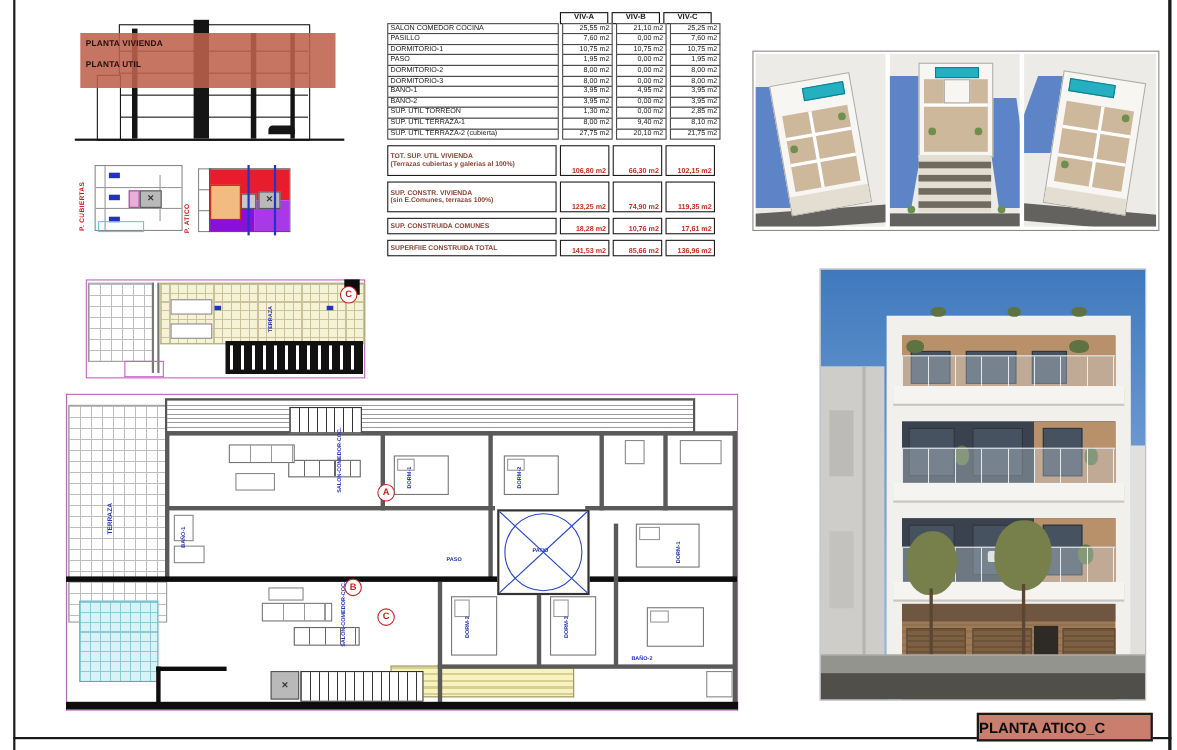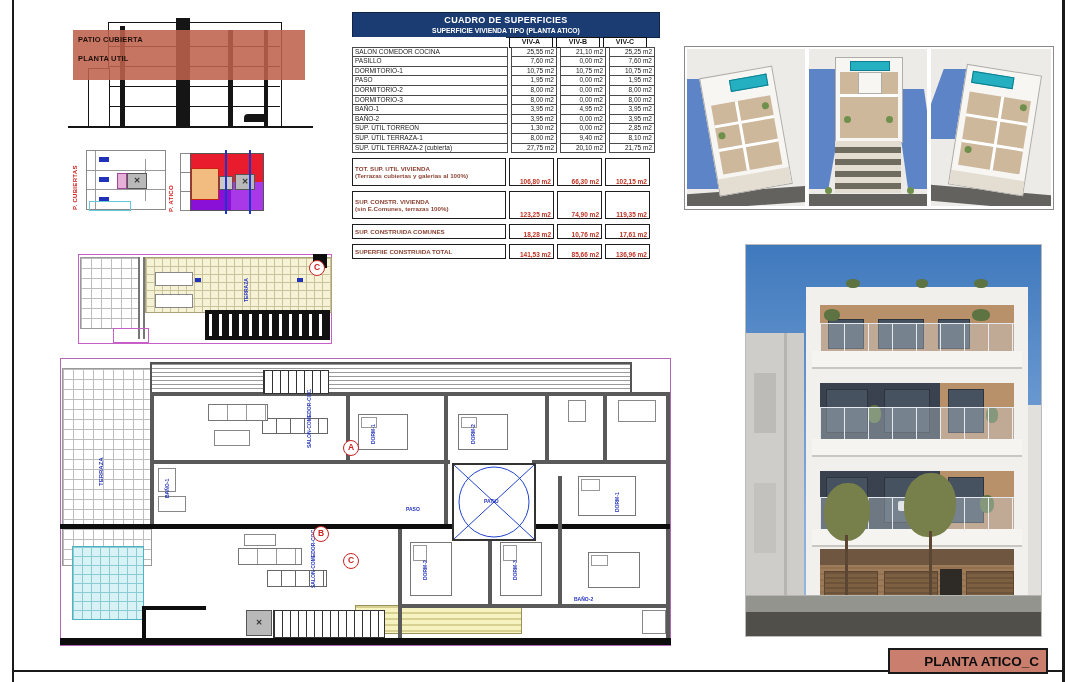--- a/index.html
+++ b/index.html
@@ -64,21 +64,21 @@
   .fc-plant{position:absolute;background:#5d7342;border-radius:45%;}
   .fc-ground{position:absolute;left:14px;width:194px;background:#9e7b58;
              background-image:repeating-linear-gradient(#00000014 0 2px,transparent 2px 6px);}
   .fc-door{position:absolute;background:#7d5f42;background-image:repeating-linear-gradient(#00000022 0 2px,transparent 2px 5px);border:1px solid #5d462f;}
   .fc-sidewalk{position:absolute;left:0;width:100%;height:17px;background:#94948f;border-top:1px solid #b5b5b0;}
   .fc-road{position:absolute;left:0;width:100%;height:24px;background:#514f4a;}
   .fc-tree-c{position:absolute;background:#77804b;border-radius:50% 45% 50% 45%;}
   .fc-tree-t{position:absolute;width:3px;background:#5a4632;}
   
   .titleblock{position:absolute;left:888px;top:648px;width:160px;height:26px;background:#c97e6e;
-              border:2px solid #1a1a1a;display:flex;align-items:center;justify-content:flex-end;
+              border:2px solid #1a1a1a;display:flex;align-items:center;justify-content:flex-start;
               font-size:13.5px;font-weight:bold;color:#0d0d0d;padding-right:7px;box-sizing:border-box;}
   
   .magline{position:absolute;border:1px solid #c85fc8;background:transparent;}
   .whitegrid{position:absolute;background-color:#fff;border:1px solid #999;
     background-image:repeating-linear-gradient(#bdbdbd 0 1px,transparent 1px 10px),
                      repeating-linear-gradient(90deg,#bdbdbd 0 1px,transparent 1px 10px);}
   .yellowgrid{position:absolute;background-color:#f6f2d6;border:1px solid #a9a27a;
     background-image:repeating-linear-gradient(#c9c29a 0 1px,transparent 1px 8px),
                      repeating-linear-gradient(90deg,#c9c29a 0 1px,transparent 1px 8px);}
   .cyangrid{position:absolute;background-color:#d9f2f5;border:1px solid #4fb2c2;
@@ -124,21 +124,21 @@
     <div class="sec-line" style="left:40px;top:78px;width:172px;height:1px;"></div>
     <div class="sec-line" style="left:40px;top:98px;width:172px;height:1px;"></div>
     <div class="sec-line" style="left:52px;top:18px;width:5px;height:100px;"></div>
     <div class="sec-line" style="left:108px;top:10px;width:14px;height:108px;"></div>
     <div class="sec-line" style="left:160px;top:22px;width:5px;height:96px;"></div>
     <div class="sec-line" style="left:196px;top:22px;width:4px;height:96px;"></div>
     <div class="sec-box" style="left:20px;top:60px;width:20px;height:58px;"></div>
     <div class="sec-line" style="left:0px;top:118px;width:245px;height:2px;"></div>
     <div class="sec-line" style="left:176px;top:106px;width:24px;height:8px;border-radius:4px 4px 0 0;"></div>
     <div class="sec-overlay" style="left:5px;top:22px;width:232px;height:50px;"></div>
-    <div class="sec-label" style="left:10px;top:27px;">PATIO CUBIERTA</div>
+    <div class="sec-label" style="left:10px;top:27px;">PLANTA VIVIENDA</div>
     <div class="sec-label" style="left:10px;top:46px;">PLANTA UTIL</div>
   </div>
 
   <div class="abs" style="left:70px;top:146px;width:96px;height:68px;">
     <div class="vtext kp-red" style="left:2px;top:6px;height:58px;">P. CUBIERTAS</div>
     <div class="kp-frame" style="left:16px;top:4px;width:78px;height:58px;">
       <div class="abs" style="left:8px;top:0;width:1px;height:58px;background:#999;"></div>
       <div class="abs" style="left:0;top:19px;width:78px;height:1px;background:#999;"></div>
       <div class="abs" style="left:0;top:38px;width:78px;height:1px;background:#999;"></div>
       <div class="abs" style="left:58px;top:8px;width:1px;height:42px;background:#999;"></div>
@@ -163,24 +163,20 @@
       <div class="abs" style="left:40px;top:28px;width:32px;height:28px;background:#a838e8;"></div>
       <div class="abs" style="left:0;top:14px;width:26px;height:30px;background:#f2bc80;border:1px solid #cc2211;"></div>
       <div class="abs" style="left:28px;top:22px;width:12px;height:12px;background:#c9c9c9;border:1px solid #555;"></div>
       <div class="corex" style="left:44px;top:20px;width:18px;height:14px;line-height:14px;">✕</div>
       <div class="abs" style="left:34px;top:-4px;width:2px;height:64px;background:#2233cc;"></div>
       <div class="abs" style="left:58px;top:-4px;width:2px;height:64px;background:#2233cc;"></div>
     </div>
   </div>
 
   <div class="tbl">
-    <div class="tbl-head">
-      <div class="tbl-title">CUADRO DE SUPERFICIES</div>
-      <div class="tbl-sub">SUPERFICIE VIVIENDA TIPO  (PLANTA ATICO)</div>
-    </div>
     <div class="trow">
       <div class="tcell tlabel thblank"></div>
         <div class="tgap"></div>
       <div class="tcell tval thv">VIV-A</div>
         <div class="tgap"></div>
       <div class="tcell tval thv">VIV-B</div>
         <div class="tgap"></div>
       <div class="tcell tval thv">VIV-C</div>
     </div>
     <div id="tbl-rows">

